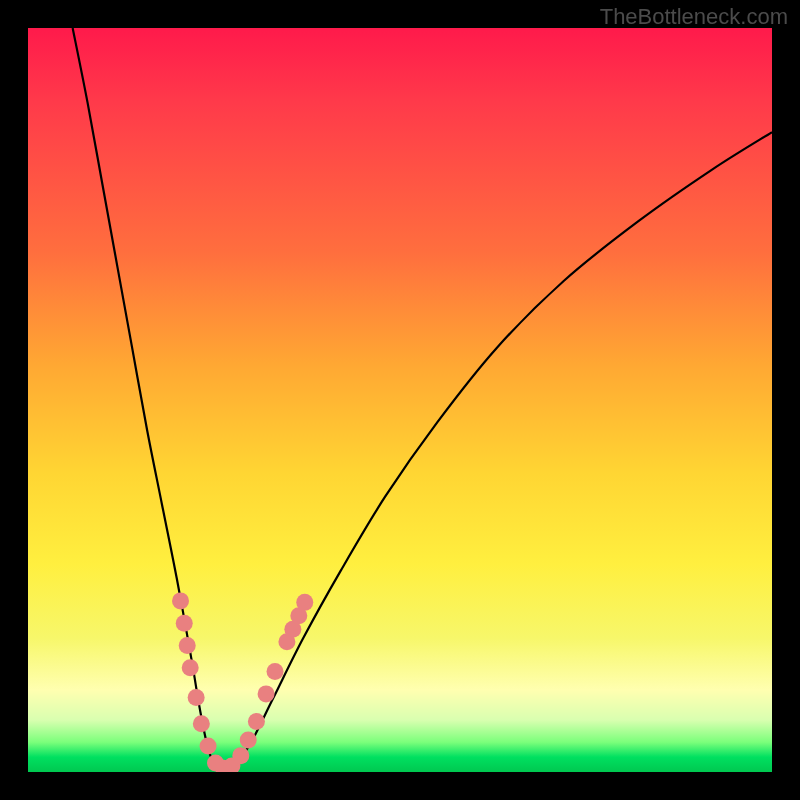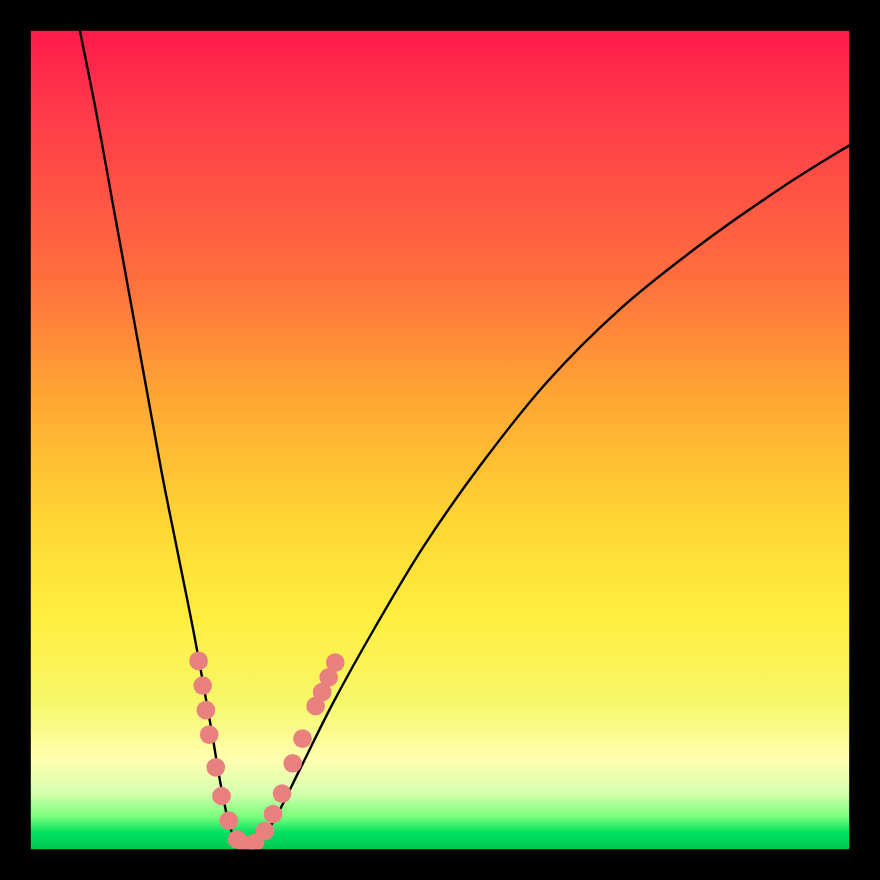--- a/index.html
+++ b/index.html
@@ -87,13 +87,14 @@
           <circle cx="228.408" cy="693.408" r="8.5" class="marker"></circle>
           <circle cx="238.08" cy="665.88" r="8.5" class="marker"></circle>
           <circle cx="247.008" cy="643.56" r="8.5" class="marker"></circle>
           <circle cx="258.912" cy="613.8" r="8.5" class="marker"></circle>
           <circle cx="264.86400000000003" cy="601.152" r="8.5" class="marker"></circle>
           <circle cx="270.816" cy="587.76" r="8.5" class="marker"></circle>
           <circle cx="276.76800000000003" cy="574.3679999999999" r="8.5" class="marker"></circle>
         </g>
     </svg>
   </div>
+  <div class="watermark">TheBottleneck.com</div>
 </div>
 
 </body></html>

